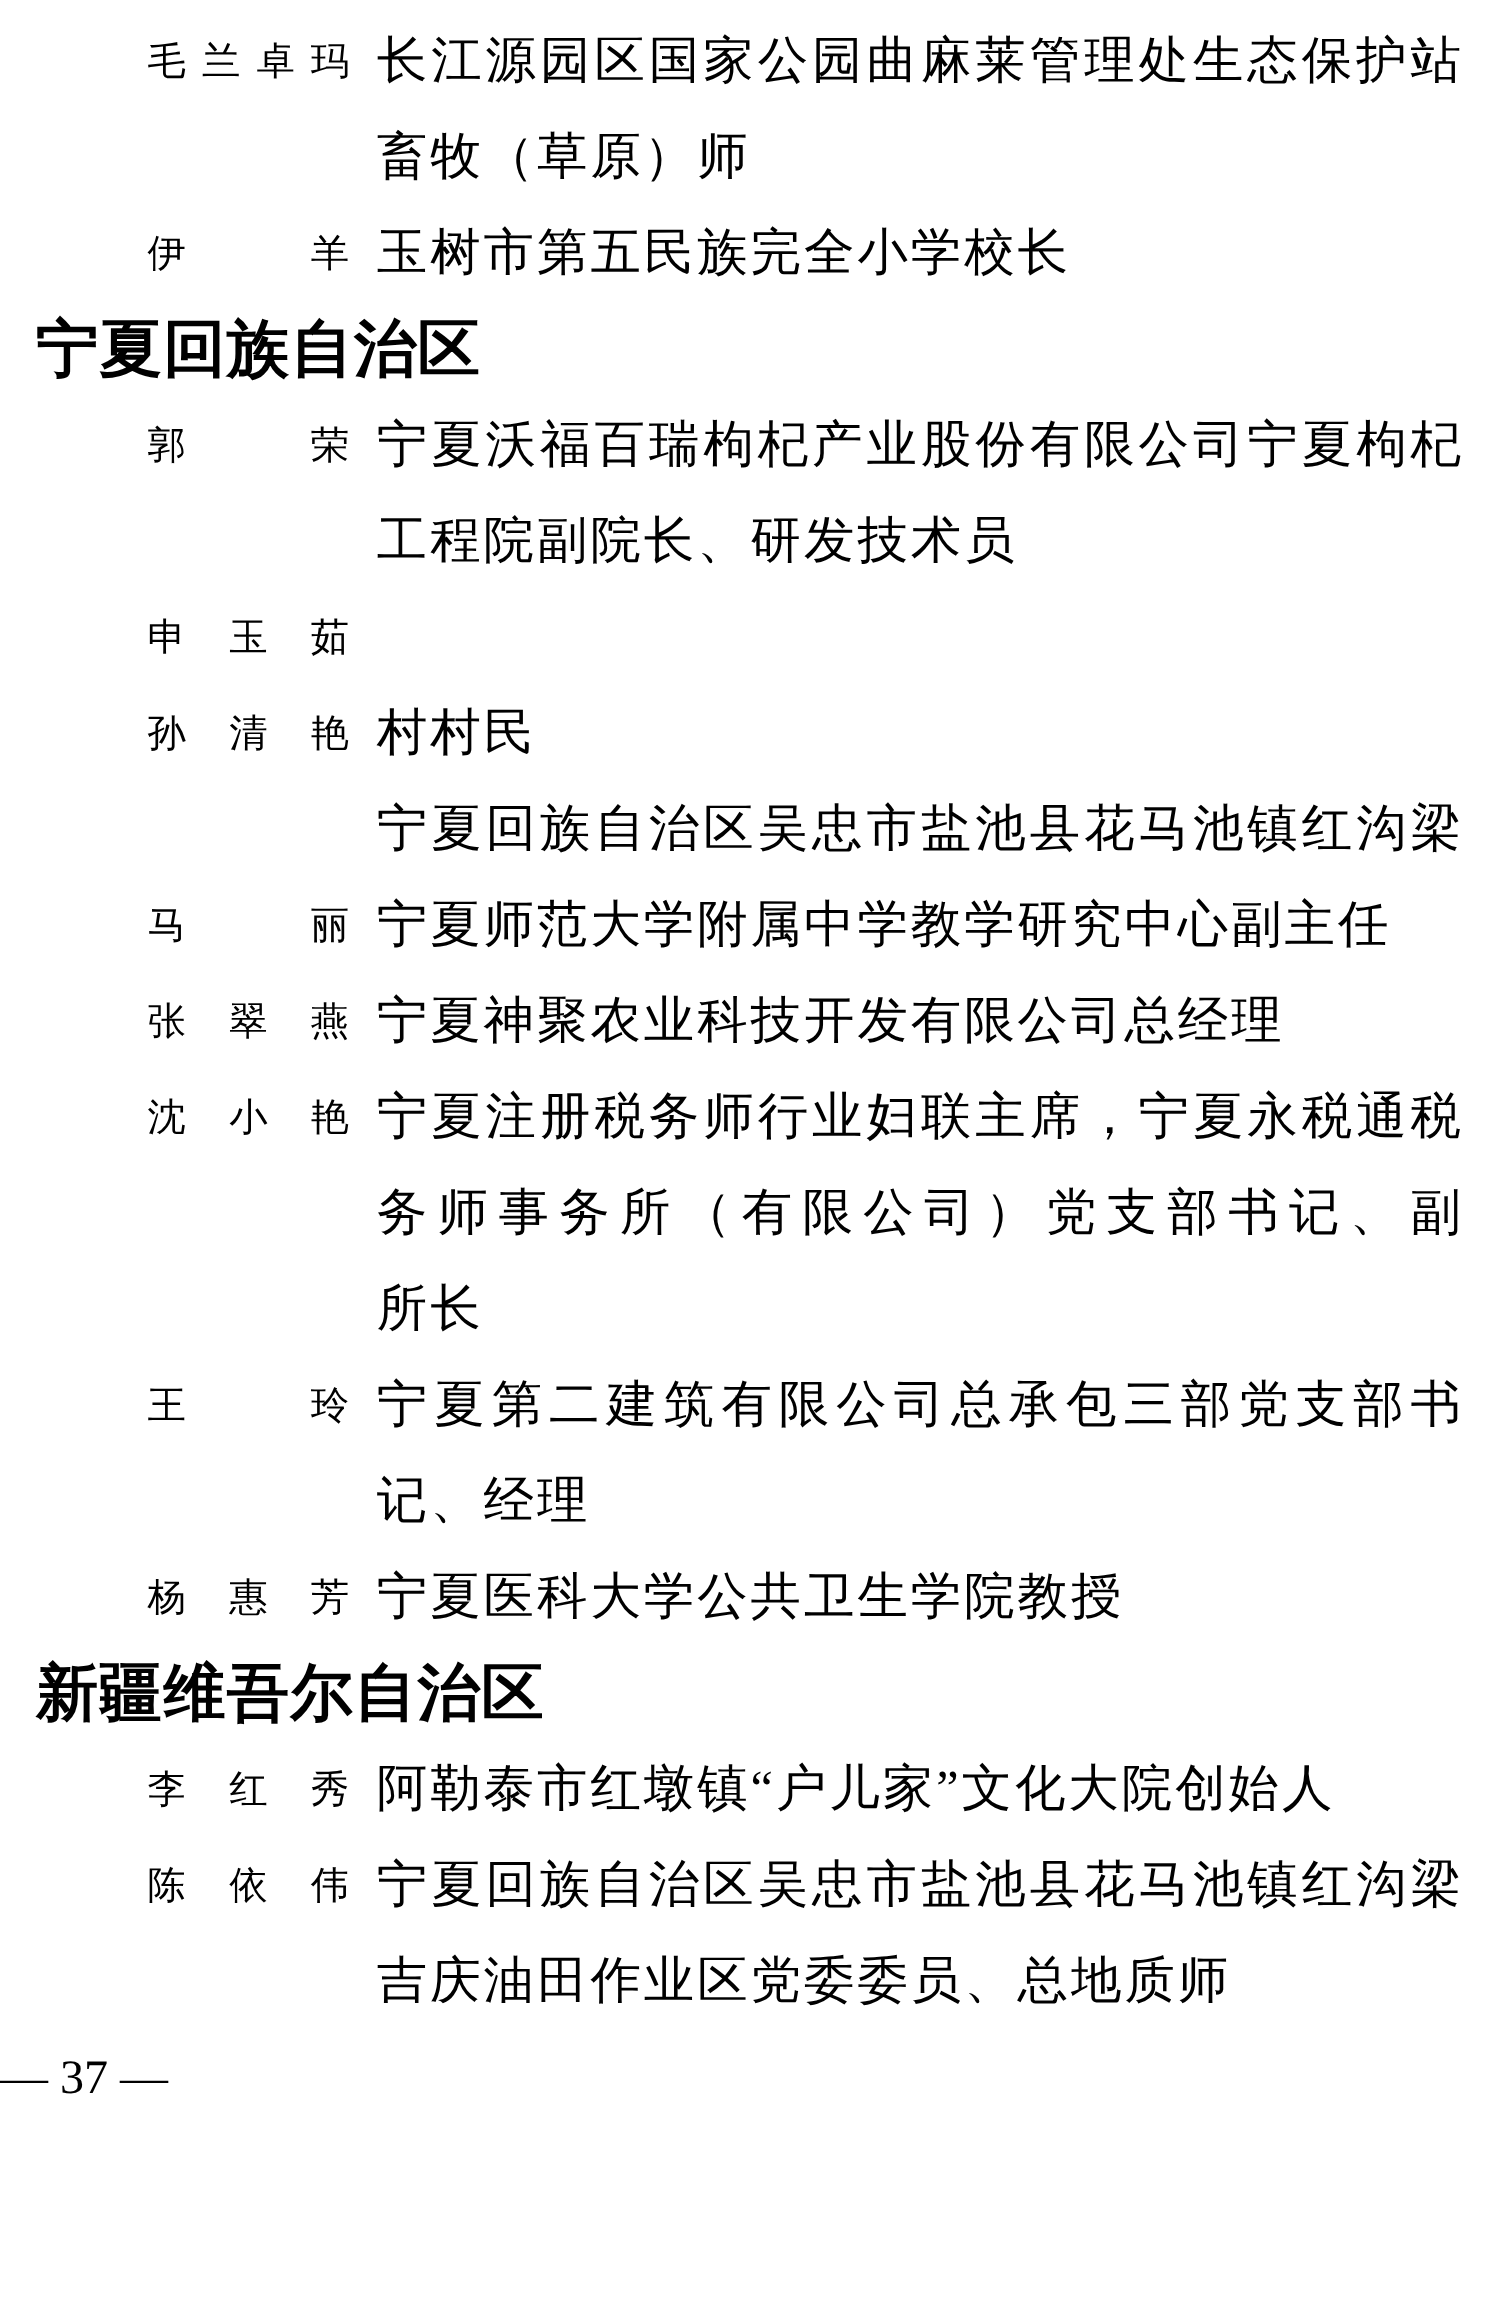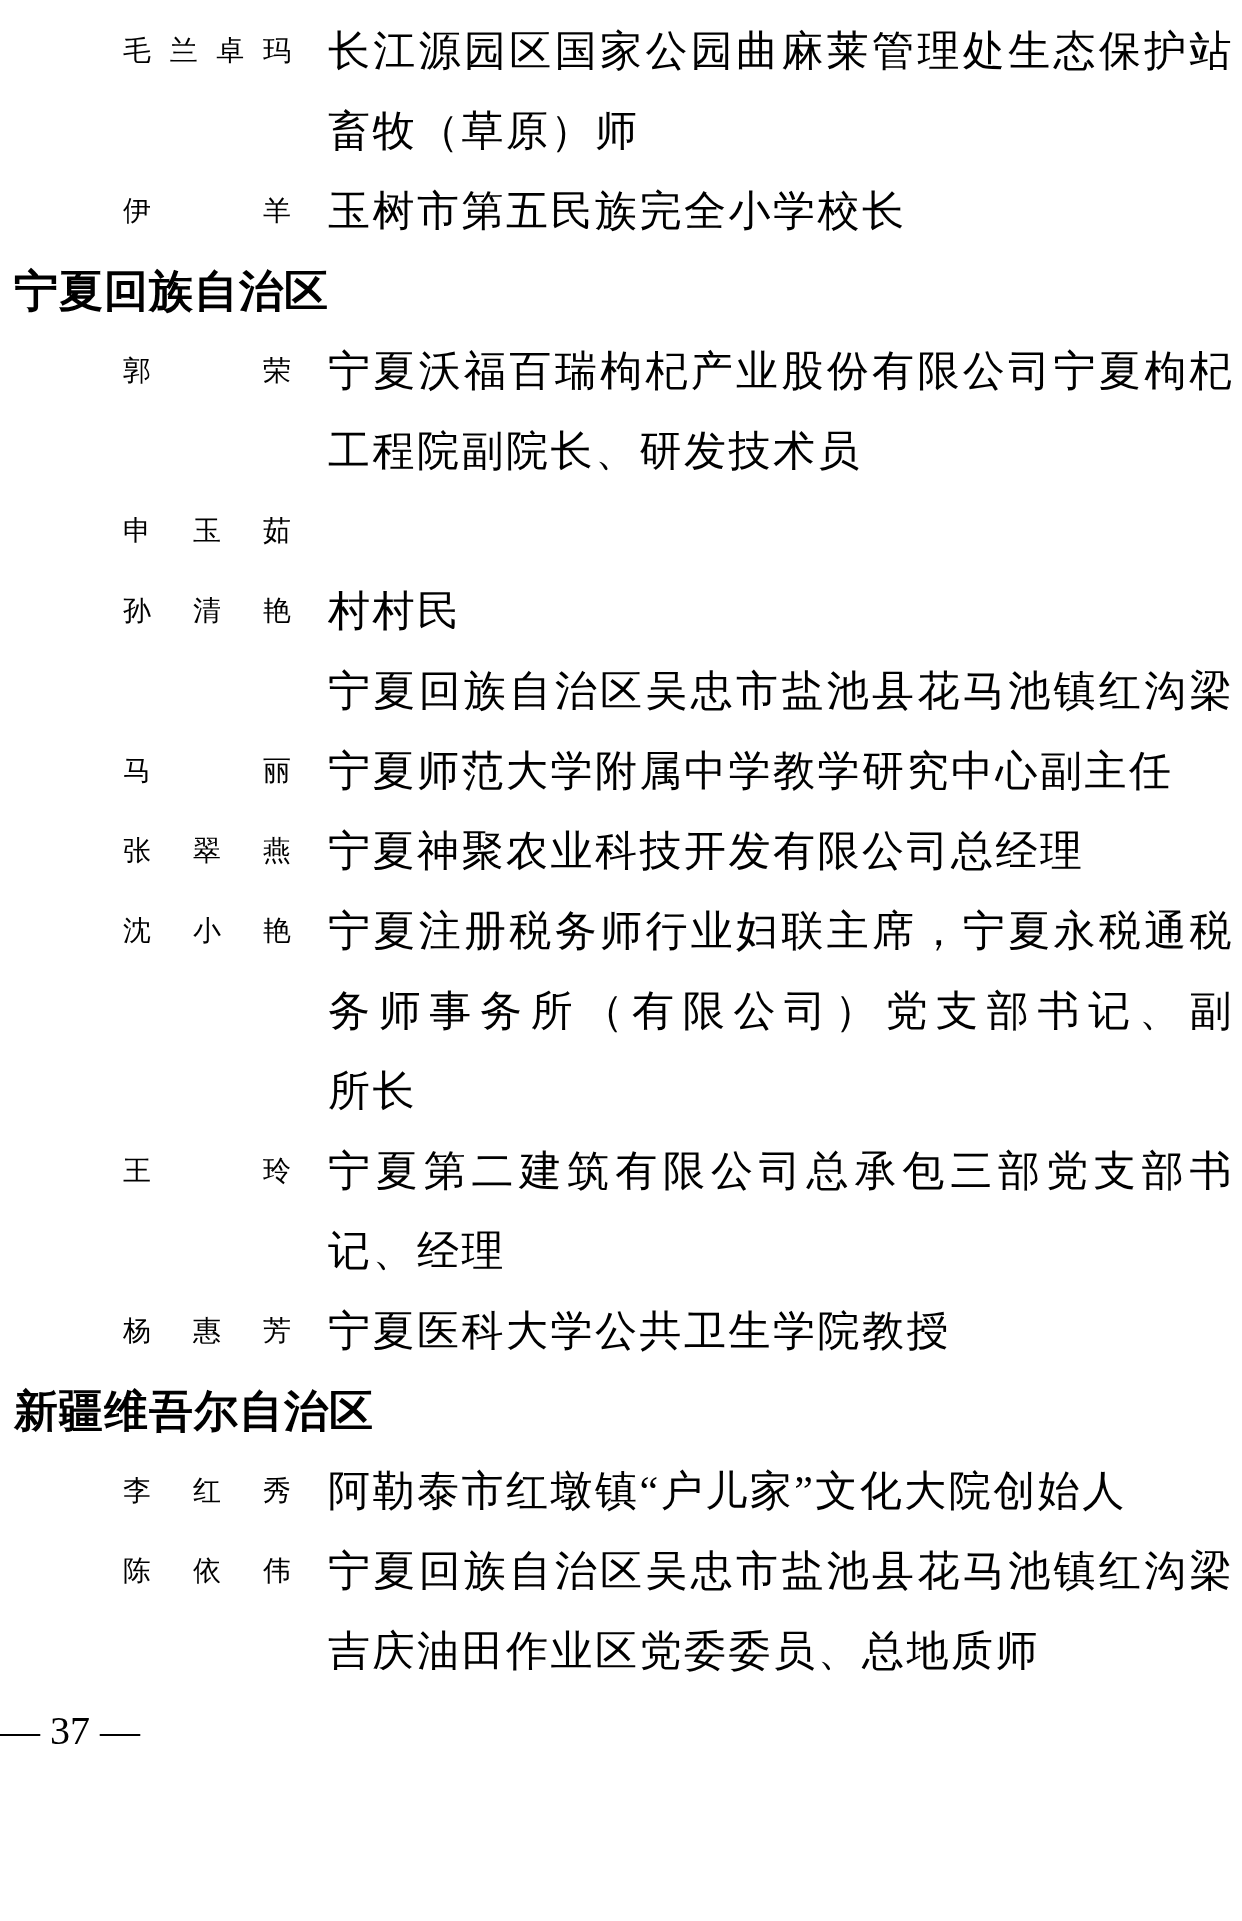--- a/index.html
+++ b/index.html
@@ -7,47 +7,47 @@
     width: 1242px; height: 1921px;
     color: #000;
     font-family: "Liberation Serif", "DejaVu Serif", serif;
     overflow: hidden;
   }
   .doc { padding-top: 11px; }
   .row { display: flex; align-items: flex-start; padding-left: 123px; }
   .name {
     flex: none;
     width: 168px;
-    font-size: 28px;
+    font-size: 32px;
     line-height: 80px;
     text-align: justify;
     text-align-last: justify;
     white-space: nowrap;
   }
   .titles {
     width: 906px;
-    margin-left: 37px;
+    margin-left: 23px;
     font-size: 42px;
     line-height: 80px;
   }
   .tline {
     letter-spacing: 2.5px;
     text-align: left;
     text-align-last: left;
   }
   .tline.full {
     text-align: justify;
     text-align-last: justify;
   }
   .section {
     font-family: "Liberation Sans", "DejaVu Sans", sans-serif;
     font-weight: bold;
-    font-size: 44px;
+    font-size: 52px;
     line-height: 80px;
-    padding-left: 14px;
+    padding-left: 30px;
     letter-spacing: 1px;
   }
   .pagenum {
     font-size: 40px;
     line-height: 80px;
     text-align: left;
     padding-right: 62px;
   }
 </style>
 </head>

